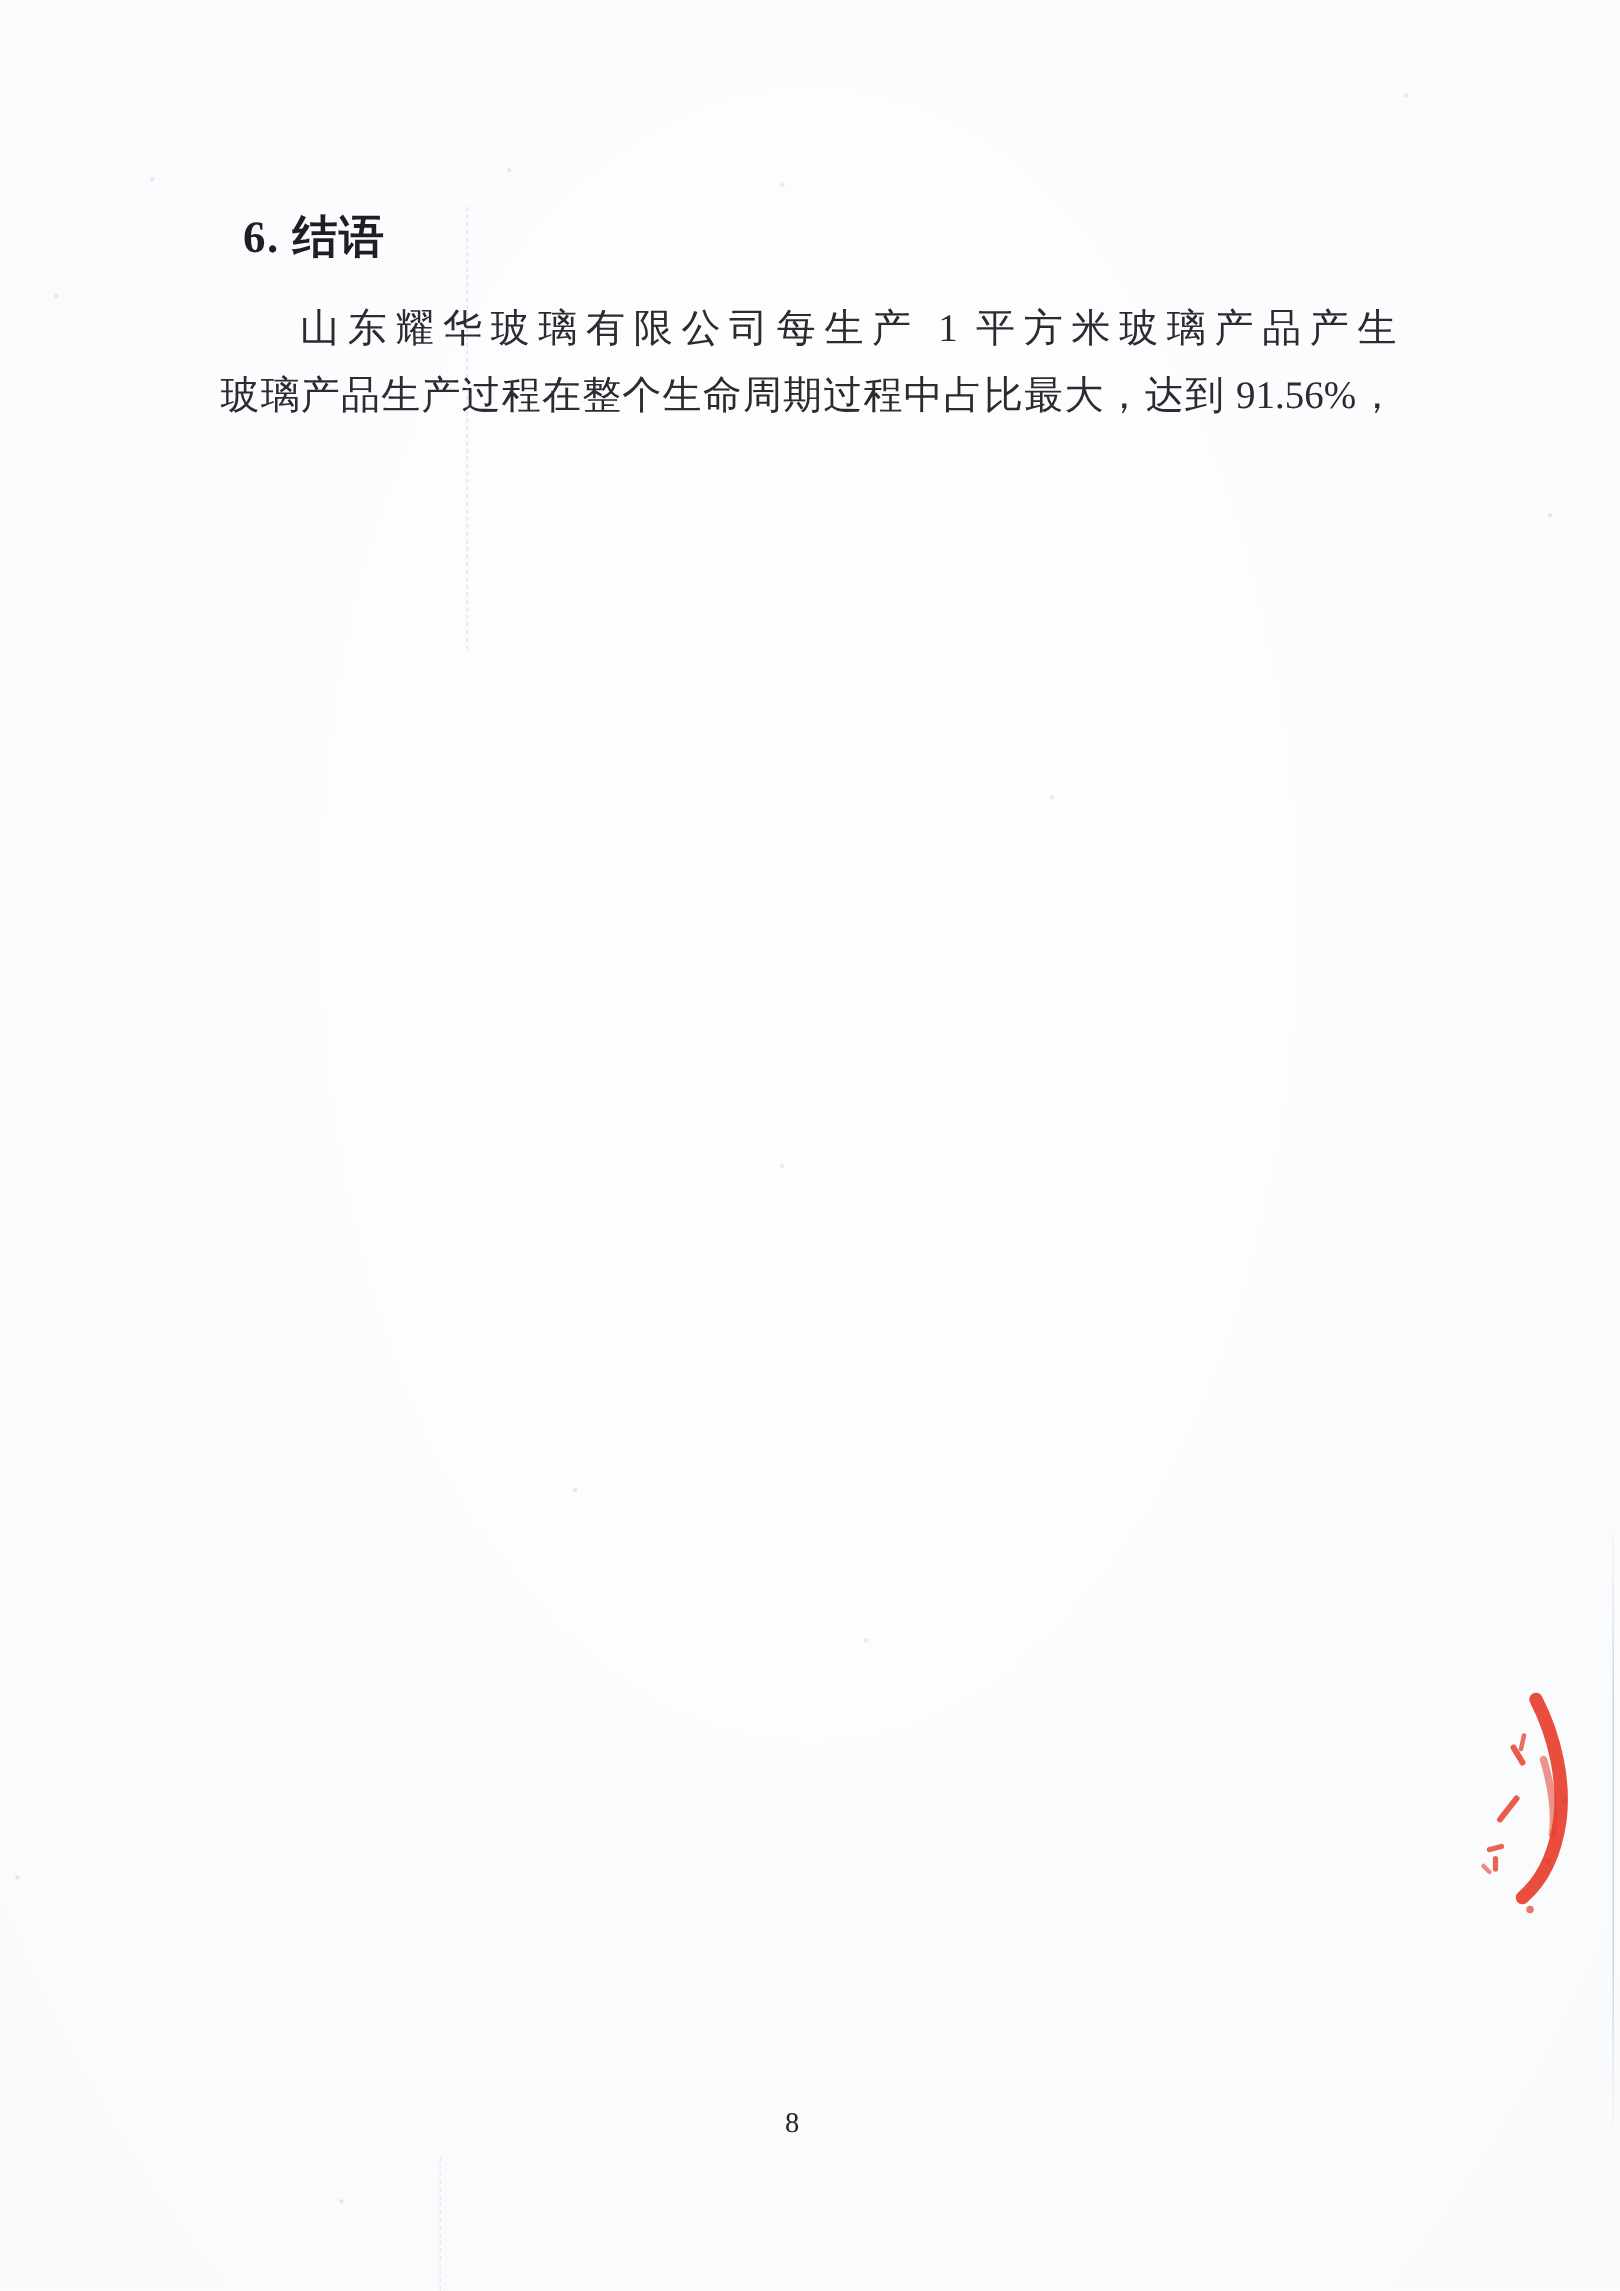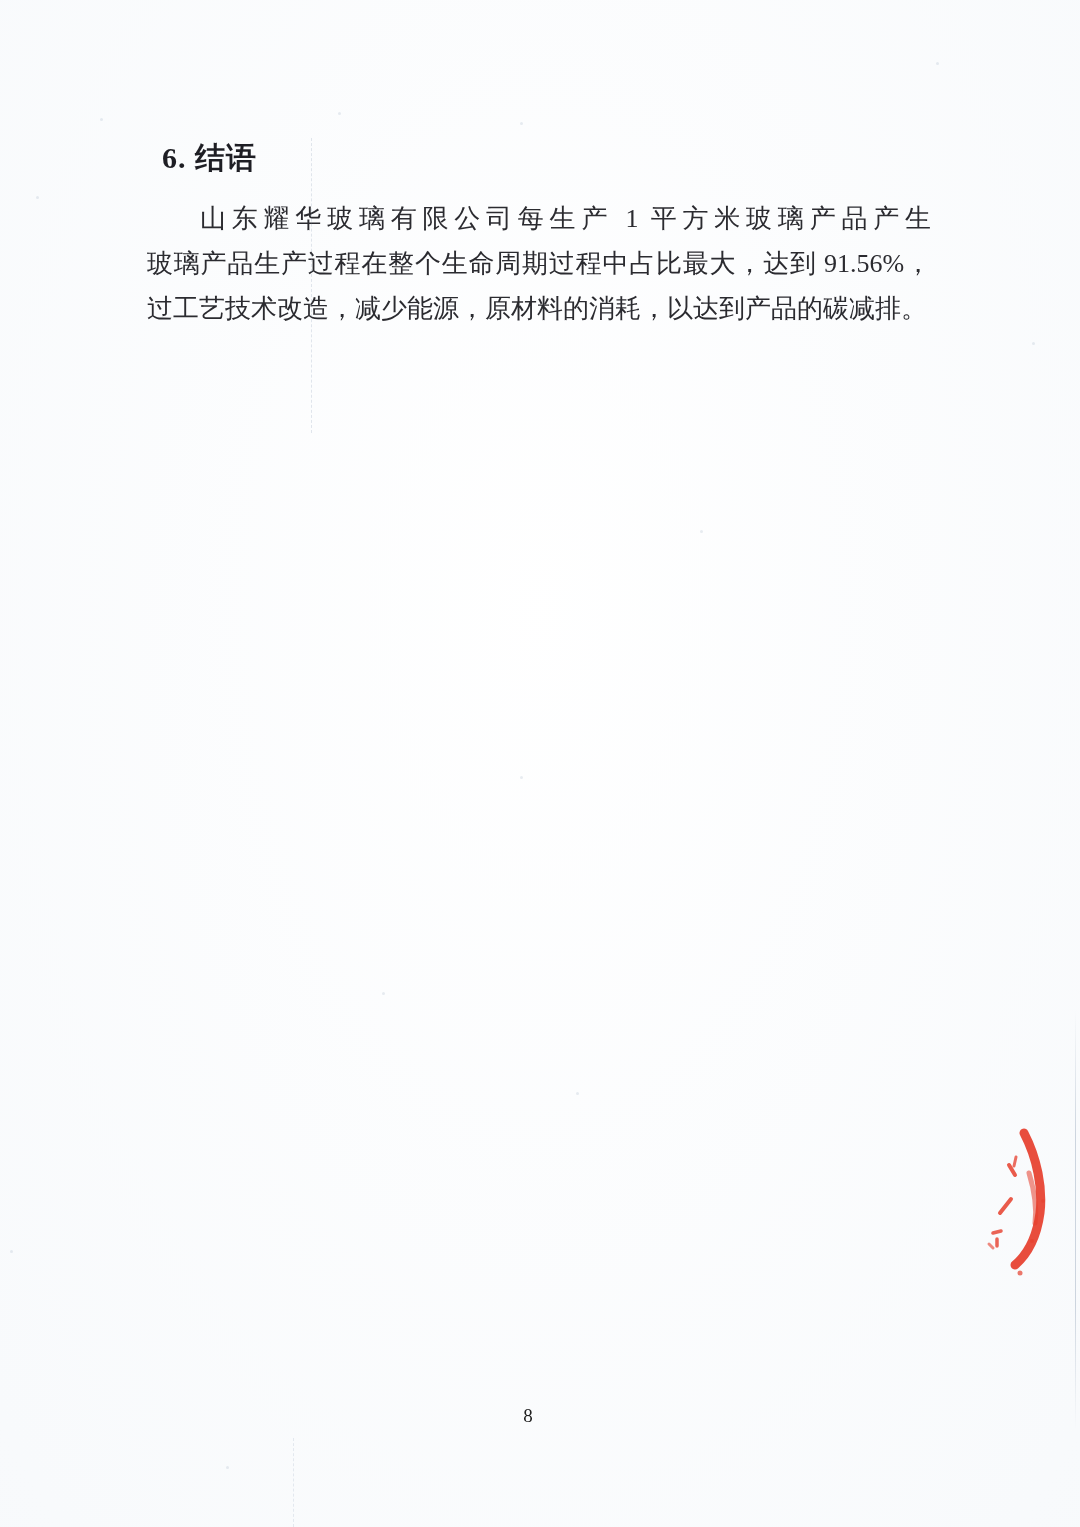--- a/index.html
+++ b/index.html
@@ -60,21 +60,20 @@
 </head>
 <body>
 
 <div class="page">
 
   <div class="heading">6. 结语</div>
 
   <div class="para">
     <div class="line justify indent">山东耀华玻璃有限公司每生产 1 平方米玻璃产品产生 7.350kgCO₂/m²，其中</div>
     <div class="line justify">玻璃产品生产过程在整个生命周期过程中占比最大，达到 91.56%，企业可以通</div>
-    <div class="line left">过工艺技术改造，减少能源，原材料的消耗，以达到产品的碳减排。</div>
   </div>
 
   <div class="page-number">8</div>
 
   <div class="stamp">
     <svg width="75" height="175" viewBox="0 0 75 175" style="display:block">
 
       <path d="M 39 20 C 52 45, 58 75, 55 100 C 52 122, 44 140, 30 152" fill="none" stroke="var(--stamp-color)" stroke-width="9" stroke-linecap="round" opacity="0.92"></path>
       <path d="M 44 60 C 50 80, 52 95, 50 110" fill="none" stroke="var(--stamp-color)" stroke-width="5" stroke-linecap="round" opacity="0.55"></path>
 

